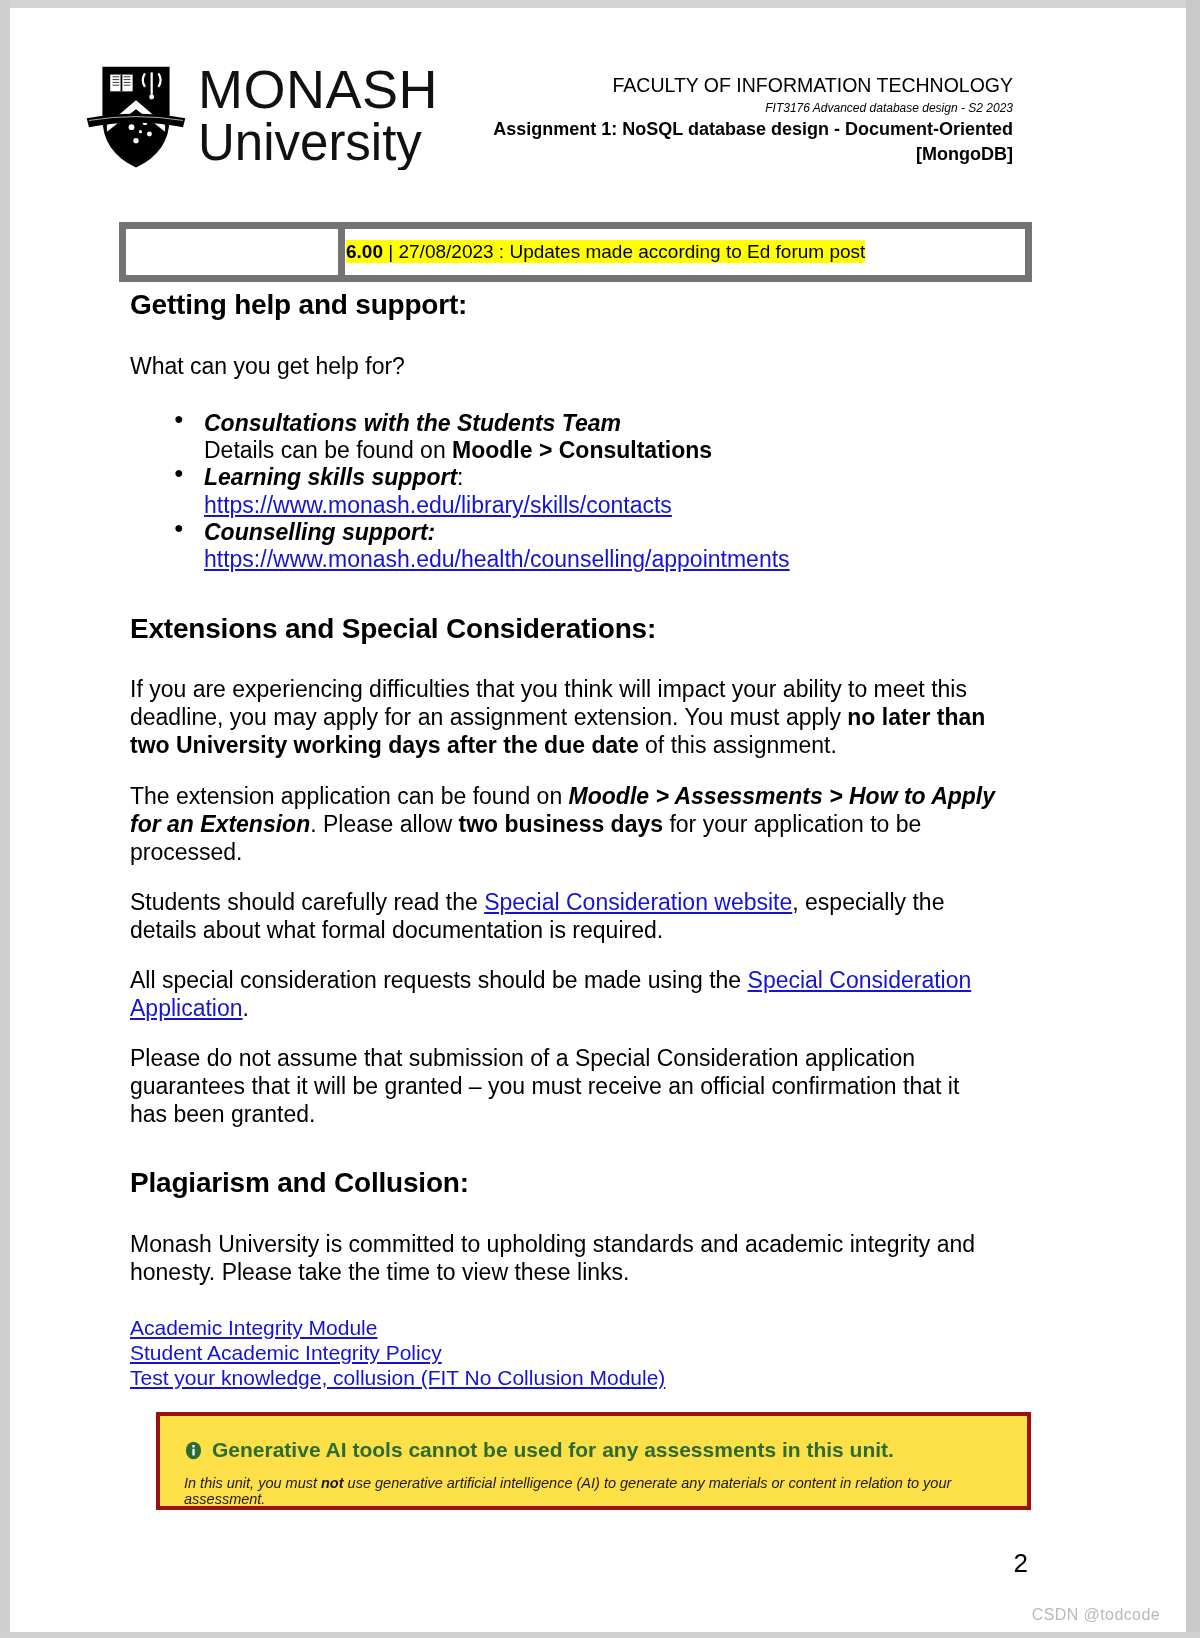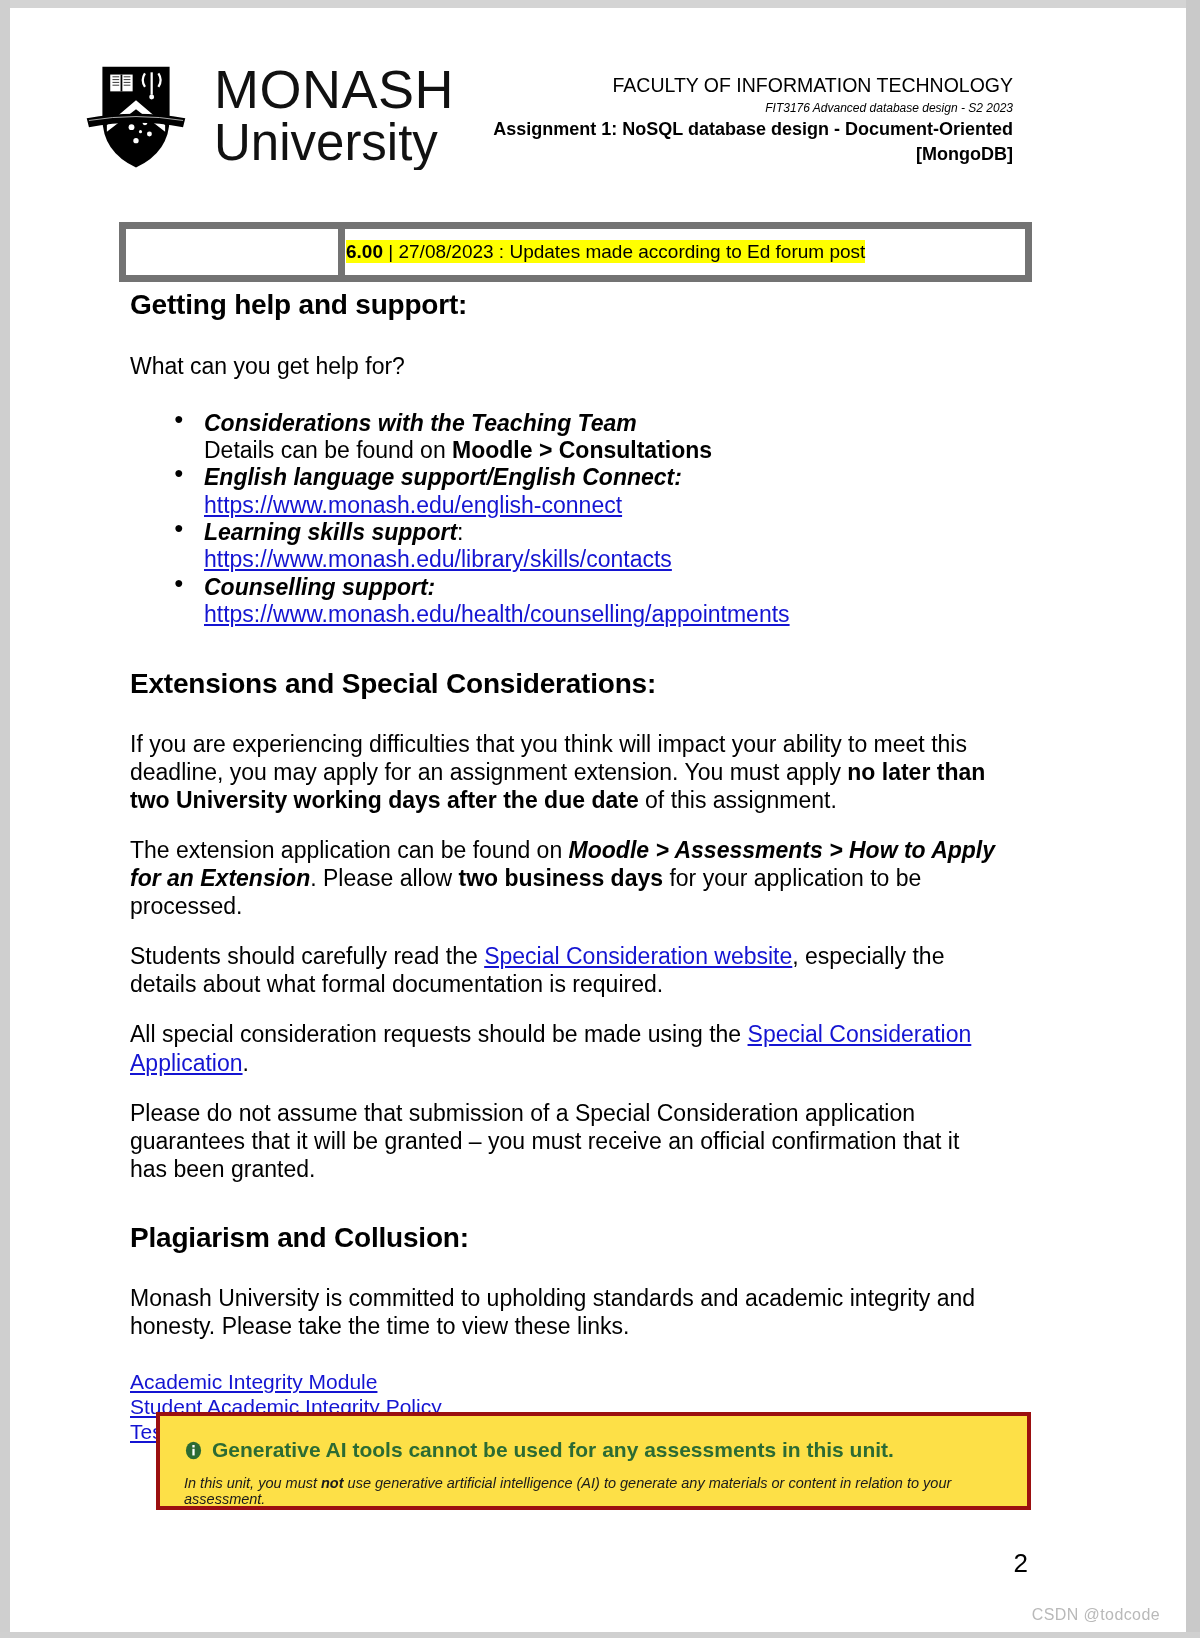--- a/index.html
+++ b/index.html
@@ -37,21 +37,21 @@
     left: 80px;
     top: 60px;
     width: 945px;
     height: 125px;
   }
   .logo-wrap {
     position: absolute;
     left: 0; top: 0;
     display: flex;
     align-items: center;
-    gap: 22px;
+    gap: 6px;
   }
   .crest {
     width: 112px;
     height: 112px;
     flex: 0 0 auto;
   }
   .wordmark {
     display: block;
     width: 268px;
     height: 108px;
@@ -249,26 +249,22 @@
 
     <div class="body">
 
       <h2 class="section">Getting help and support:</h2>
       <div class="gap-md"></div>
       <p class="para">What can you get help for?</p>
       <div class="gap-md"></div>
 
       <ul class="bullets">
         <li>
-          <span class="bi">Considerations with the Teaching Team</span><br>
+          <span class="bi">Consultations with the Students Team</span><br>
           <span>Details can be found on </span><span class="b">Moodle &gt; Consultations</span>
-        </li>
-        <li>
-          <span class="bi">English language support/English Connect:</span><br>
-          <span class="link">https://www.monash.edu/english-connect</span>
         </li>
         <li>
           <span class="bi">Learning skills support</span><span>:</span><br>
           <span class="link">https://www.monash.edu/library/skills/contacts</span>
         </li>
         <li>
           <span class="bi">Counselling support:</span><br>
           <span class="link">https://www.monash.edu/health/counselling/appointments</span>
         </li>
       </ul>

